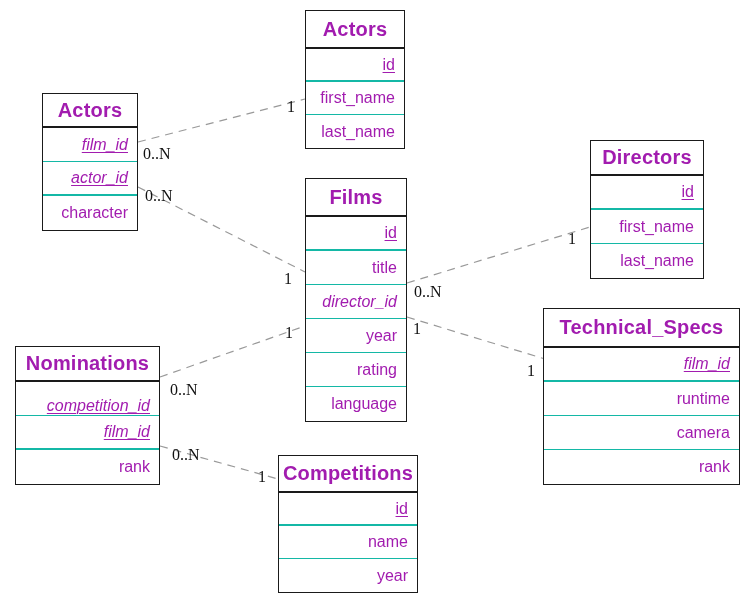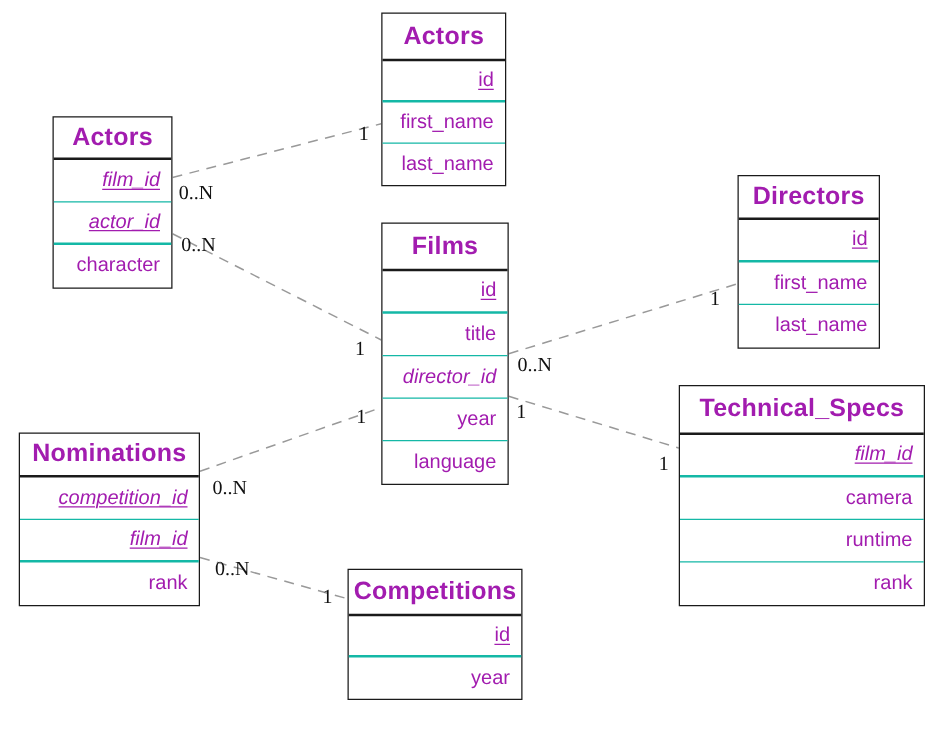--- a/index.html
+++ b/index.html
@@ -131,65 +131,71 @@
       </div>
       <div class="ertable-row" style="height: 34px;">
         <span class="attr">title</span>
       </div>
       <div class="ertable-row" style="height: 34px;">
         <span class="attr fk">director_id</span>
       </div>
       <div class="ertable-row" style="height: 34px;">
         <span class="attr">year</span>
       </div>
+      <div class="ertable-row" style="height: 34px;">
+        <span class="attr">rating</span>
+      </div>
       <div class="ertable-row" style="height: 34px; text-align: center;">
         <span class="attr">language</span>
       </div>
     </div>
     <div class="ertable" style="left: 590px; top: 140px; width: 114px;">
       <div class="ertable-header" style="height: 35px;">Directors</div>
       <div class="ertable-row pk-sep" style="height: 34px;">
         <span class="attr pk">id</span>
       </div>
       <div class="ertable-row" style="height: 34px;">
         <span class="attr">first_name</span>
       </div>
       <div class="ertable-row" style="height: 34px;">
         <span class="attr">last_name</span>
       </div>
     </div>
     <div class="ertable" style="left: 15px; top: 346px; width: 145px;">
       <div class="ertable-header" style="height: 35px;">Nominations</div>
-      <div class="ertable-row" style="height: 34px;">
+      <div class="ertable-row" style="height: 34px; align-items: flex-end;">
         <span class="attr pk fk">competition_id</span>
       </div>
       <div class="ertable-row pk-sep" style="height: 34px;">
         <span class="attr pk fk">film_id</span>
       </div>
       <div class="ertable-row" style="height: 34px;">
         <span class="attr">rank</span>
       </div>
     </div>
     <div class="ertable" style="left: 278px; top: 455px; width: 140px;">
       <div class="ertable-header" style="height: 37px;">Competitions</div>
       <div class="ertable-row pk-sep" style="height: 33px;">
         <span class="attr pk">id</span>
       </div>
       <div class="ertable-row" style="height: 33px;">
+        <span class="attr">name</span>
+      </div>
+      <div class="ertable-row" style="height: 33px;">
         <span class="attr">year</span>
       </div>
     </div>
     <div class="ertable" style="left: 543px; top: 308px; width: 197px;">
       <div class="ertable-header" style="height: 39px;">Technical_Specs</div>
       <div class="ertable-row pk-sep" style="height: 34px;">
         <span class="attr pk fk">film_id</span>
       </div>
       <div class="ertable-row" style="height: 34px;">
+        <span class="attr">runtime</span>
+      </div>
+      <div class="ertable-row" style="height: 34px;">
         <span class="attr">camera</span>
-      </div>
-      <div class="ertable-row" style="height: 34px;">
-        <span class="attr">runtime</span>
       </div>
       <div class="ertable-row" style="height: 34px;">
         <span class="attr">rank</span>
       </div>
     </div>
   </div>
 
 </body></html>

